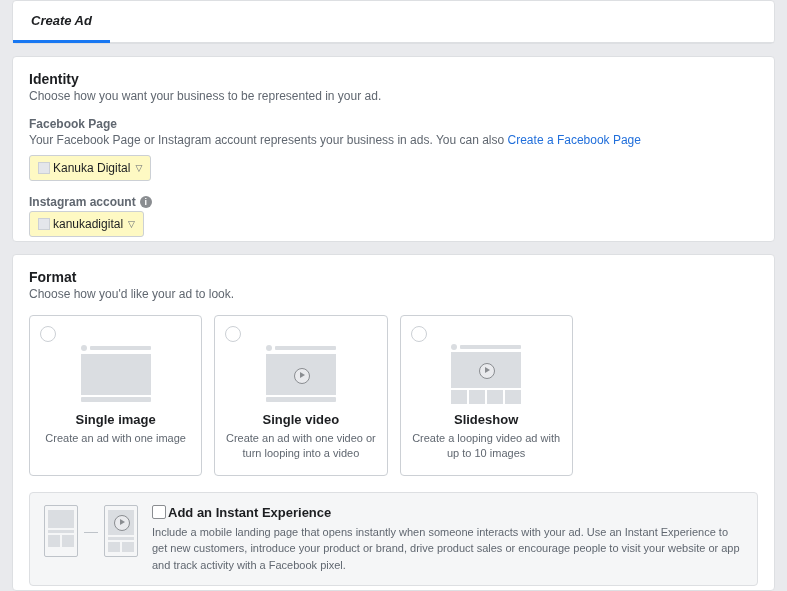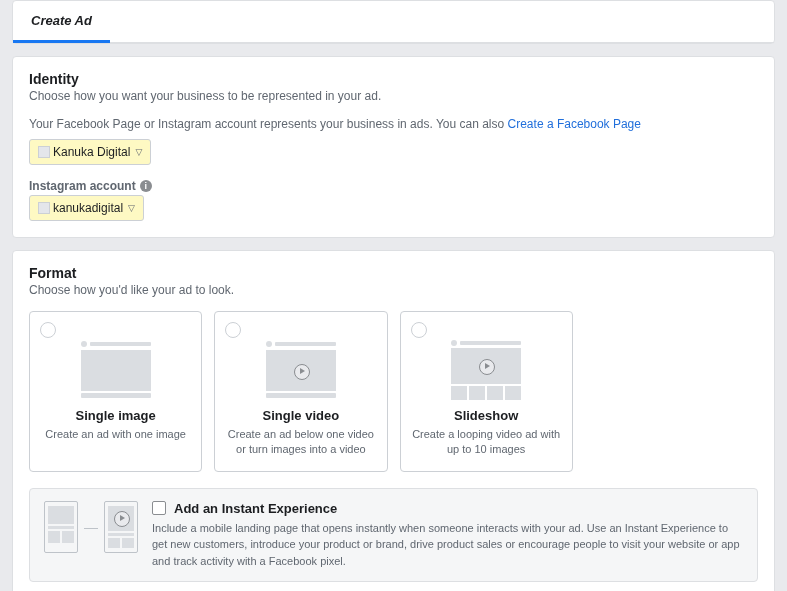--- a/index.html
+++ b/index.html
@@ -34,21 +34,21 @@
     color: #606770;
     cursor: pointer;
     border-bottom: 3px solid transparent;
     margin-bottom: -1px;
   }
   .tab.active {
     color: #1c1e21;
     border-bottom-color: #1877f2;
   }
   .section {
-    padding: 14px 16px 16px 16px;
+    padding: 14px 16px 4px 16px;
     border-top: 1px solid #dddfe2;
   }
   .section:first-child { border-top: none; }
   .section-title {
     font-size: 14px;
     font-weight: 700;
     color: #1c1e21;
     margin-bottom: 2px;
   }
   .section-sub {
@@ -248,21 +248,21 @@
     display:flex;flex-direction:column;gap:2px;padding:4px 3px;
   }
   .instant-phone .cover{height:18px;background:#dadde1;}
   .instant-phone .bar{height:3px;background:#dadde1;}
   .instant-phone .grid2{display:flex;gap:2px;height:12px;}
   .instant-phone .grid2 div{flex:1;background:#dadde1;}
   .instant-phone.play-phone .cover{height:30px;position:relative;}
   .instant-arrow{color:#bec3c9;font-size:14px;}
   .instant-content{flex:1;}
   .instant-header{
-    display:flex;align-items:center;gap:8px;margin-bottom:4px;
+    display:flex;align-items:center;gap:2px;margin-bottom:4px;
   }
   .chk{
     width:14px;height:14px;border:1px solid #8a8d91;border-radius:2px;background:#fff;cursor:pointer;flex-shrink:0;
   }
   .instant-title{font-size:13px;font-weight:700;color:#1c1e21;}
   .instant-desc{font-size:11px;color:#606770;line-height:1.5;}
 </style>
 </head>
 <body>
 
@@ -270,20 +270,21 @@
   <div class="tabs">
     <div class="tab active">Create Ad</div>
   </div>
 </div>
 
 <div class="outer-card">
   <div class="section">
     <div class="section-title">Identity</div>
     <div class="section-sub">Choose how you want your business to be represented in your ad.</div>
 
+    <div class="field-label">Facebook Page</div>
     <div class="field-desc">
       <span>Your Facebook Page or Instagram account represents your business in ads. You can also </span><span class="link">Create a Facebook Page</span>
     </div>
     <div class="dropdown-btn">
       <span class="page-icon"></span>
       <span>Kanuka Digital</span>
       <span class="caret">▽</span>
     </div>
 
     <div class="field-label">
@@ -328,21 +329,21 @@
           <div class="thumb-header">
               <span class="dot"></span>
               <span class="bar"></span>
             </div>
           <div class="thumb-body">
               <div class="thumb-single thumb-play"></div>
             </div>
           <div class="thumb-footer"></div>
         </div>
         <div class="format-name">Single video</div>
-        <div class="format-desc">Create an ad below one video or turn images into a video</div>
+        <div class="format-desc">Create an ad with one video or turn looping into a video</div>
       </div>
 
       <div class="format-card">
         <div class="radio"></div>
         <div class="format-thumb">
           <div class="thumb-header">
               <span class="dot"></span>
               <span class="bar"></span>
             </div>
           <div class="slideshow-thumbs">

